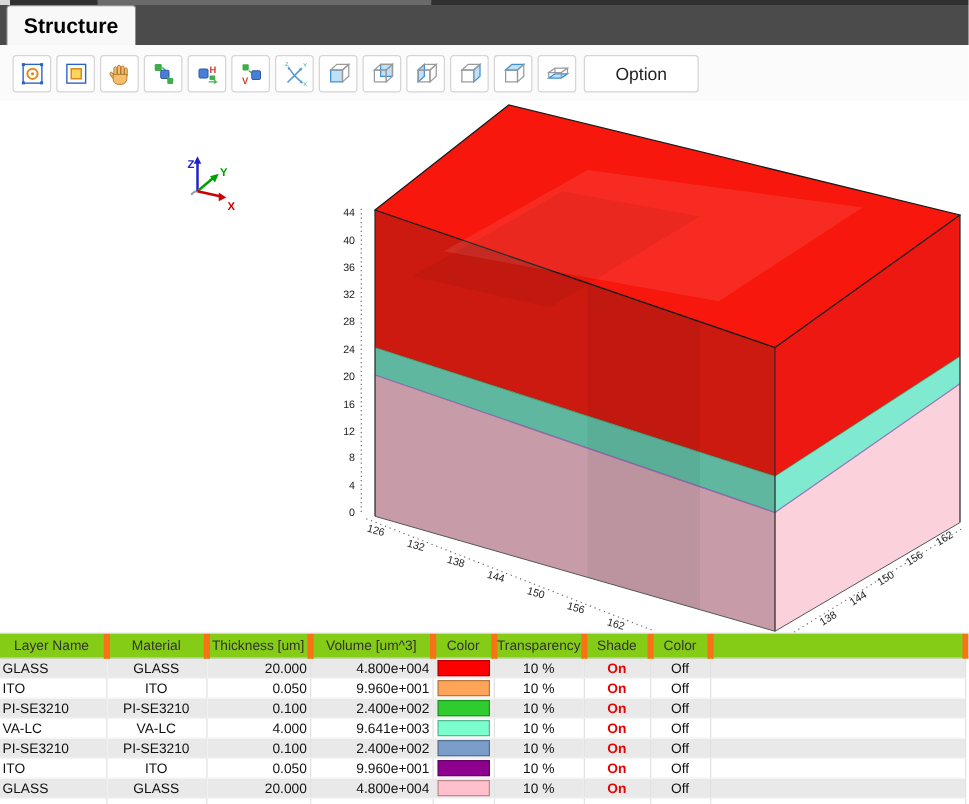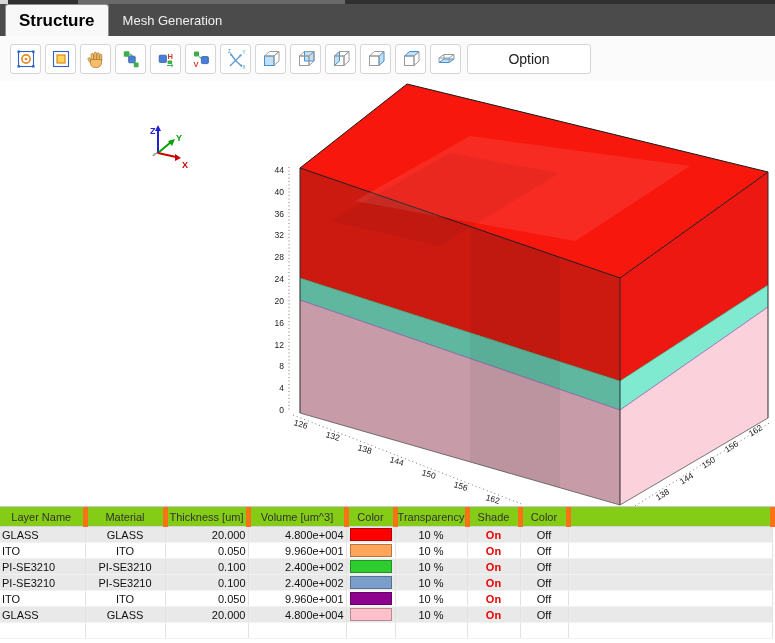--- a/index.html
+++ b/index.html
@@ -12,21 +12,21 @@
   
   .tabbar{height:32px;background:#4b4b4b;display:flex;align-items:stretch;}
   .tab-active{margin-left:5px;background:#f8f8f8;color:#000;font-weight:bold;font-size:17px;
       padding:0 13px;display:flex;align-items:center;border:1px solid #8f8f8f;border-bottom:none;
       border-radius:3px 3px 0 0;}
   .tab-inactive{color:#f0f0f0;font-size:13px;padding:0 14px;display:flex;align-items:center;cursor:default;}
   
   .toolbar{height:45px;background:#fbfbfb;position:relative;}
   .tbtn{position:absolute;top:8px;width:31px;height:30px;background:#fff;border:1px solid #d5d5d5;
       border-radius:3px;display:flex;align-items:center;justify-content:center;box-sizing:border-box;padding:0;}
-  .option-btn{position:absolute;left:467px;top:8px;width:124px;height:30px;background:#fff;
+  .option-btn{position:absolute;left:467px;top:8px;width:92px;height:30px;background:#fff;
       border:1px solid #d5d5d5;border-radius:3px;font-size:14px;color:#222;
       font-family:"Liberation Sans",sans-serif;display:flex;align-items:center;justify-content:center;box-sizing:border-box;}
   
   .viewport{height:425px;background:#fff;position:relative;}
   .viewport svg{display:block;}
   
   .ltable-wrap{height:137px;overflow:hidden;border-top:1px solid #c9c9c9;}
   table.ltable{border-collapse:collapse;table-layout:fixed;width:775px;font-size:11px;color:#111;}
   table.ltable th{font-weight:normal;color:#333;height:19px;background:#84cc16;
       border-right:5px solid #f97316;border-bottom:1px solid #d5d5d5;padding:0;}
@@ -44,23 +44,20 @@
 <body>
 
 <div class="topstrip">
   <div class="corner"></div>
   <div class="seg"></div>
 </div>
 
 <div class="tabbar">
   <div class="tab-active">
     <span>Structure</span>
-  </div>
-  <div class="tab-inactive">
-    <span>Mesh Generation</span>
   </div>
 </div>
 
 <div class="toolbar">
 
   <button class="tbtn" style="left:10px">
     <svg width="22" height="22" viewBox="0 0 22 22">
       <rect x="3.5" y="3.5" width="15" height="15" fill="none" stroke="#2b62c9" stroke-width="1.1"></rect>
       <rect x="2.5" y="2.5" width="2.4" height="2.4" fill="#2b62c9"></rect>
         <rect x="17.1" y="2.5" width="2.4" height="2.4" fill="#2b62c9"></rect>
@@ -348,20 +345,33 @@
         <td class="r">0.100</td>
         <td class="r">2.400e+002</td>
         <td class="c">
             <div class="swatch" style="background-color: rgb(47, 204, 48);"></div>
           </td>
         <td class="c">10 %</td>
         <td class="shade-on">On</td>
         <td class="c">Off</td>
         <td></td>
       </tr>
+      <tr>
+        <td class="l">VA-LC</td>
+        <td class="c">VA-LC</td>
+        <td class="r">4.000</td>
+        <td class="r">9.641e+003</td>
+        <td class="c">
+            <div class="swatch" style="background-color: rgb(123, 255, 206);"></div>
+          </td>
+        <td class="c">10 %</td>
+        <td class="shade-on">On</td>
+        <td class="c">Off</td>
+        <td></td>
+      </tr>
       <tr class="odd">
         <td class="l">PI-SE3210</td>
         <td class="c">PI-SE3210</td>
         <td class="r">0.100</td>
         <td class="r">2.400e+002</td>
         <td class="c">
             <div class="swatch" style="background-color: rgb(123, 157, 201);"></div>
           </td>
         <td class="c">10 %</td>
         <td class="shade-on">On</td>

